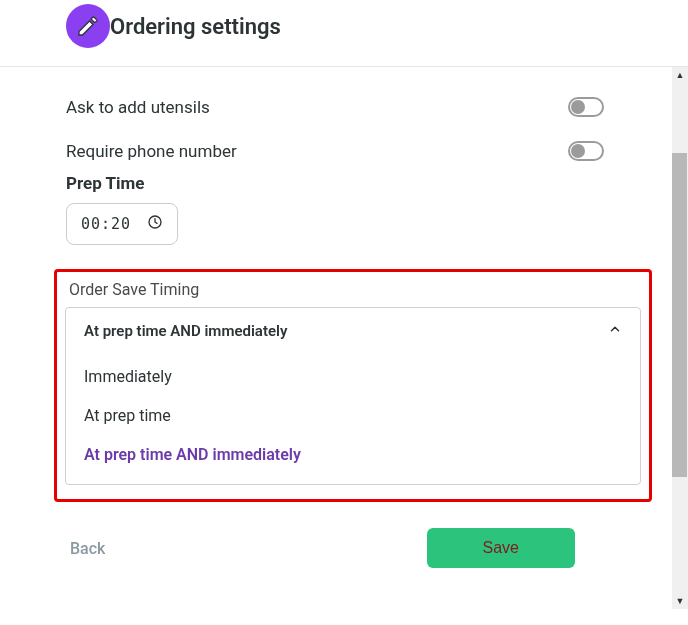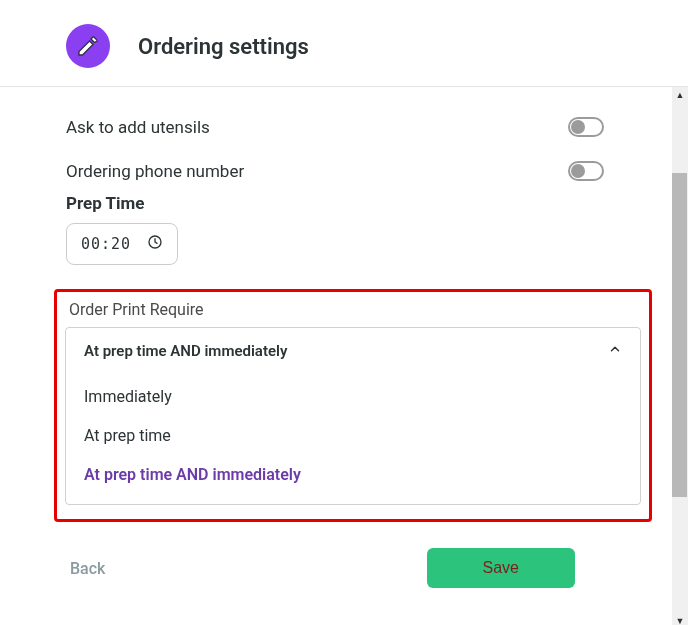--- a/index.html
+++ b/index.html
@@ -21,23 +21,22 @@
       width: 100%;
       height: 100%;
       background: #fff;
       border-radius: 12px;
       position: relative;
     }
     
     .header {
       display: flex;
       align-items: center;
-      padding: 24px 30px 18px 66px;
+      padding: 4px 30px 18px 66px;
       border-bottom: 1px solid #e5e5e5;
-      gap: 28px;
     }
     
     .header-icon {
       width: 44px;
       height: 44px;
       background: #8a3ff0;
       border-radius: 50%;
       display: flex;
       align-items: center;
       justify-content: center;
@@ -264,39 +263,39 @@
     <div class="content">
       
       <div class="setting-row">
         <span class="setting-label">Ask to add utensils</span>
         <div class="toggle">
           <div class="toggle-knob"></div>
         </div>
       </div>
       
       <div class="setting-row">
-        <span class="setting-label">Ordering phone number</span>
+        <span class="setting-label">Require phone number</span>
         <div class="toggle">
           <div class="toggle-knob"></div>
         </div>
       </div>
       
       <div class="section-label">Prep Time</div>
       <div class="time-input">
         <span class="time-value">00:20</span>
         <span>
           <svg class="clock-icon" viewBox="0 0 24 24" fill="none">
             <circle cx="12" cy="12" r="9" stroke="#2d3436" stroke-width="2"></circle>
             <path d="M12 7v5l3 2" stroke="#2d3436" stroke-width="2" stroke-linecap="round"></path>
           </svg>
         </span>
       </div>
       
       <div class="highlight-box">
-        <div class="order-print-label">Order Print Require</div>
+        <div class="order-print-label">Order Save Timing</div>
         <div class="dropdown">
           <div class="dropdown-header">
             <span class="dropdown-selected">At prep time AND immediately</span>
             <span>
               <svg class="chevron" viewBox="0 0 24 24" fill="none">
                 <path d="M6 15l6-6 6 6" stroke="#2d3436" stroke-width="2.5" stroke-linecap="round" stroke-linejoin="round"></path>
               </svg>
             </span>
           </div>
           <div class="dropdown-options">

